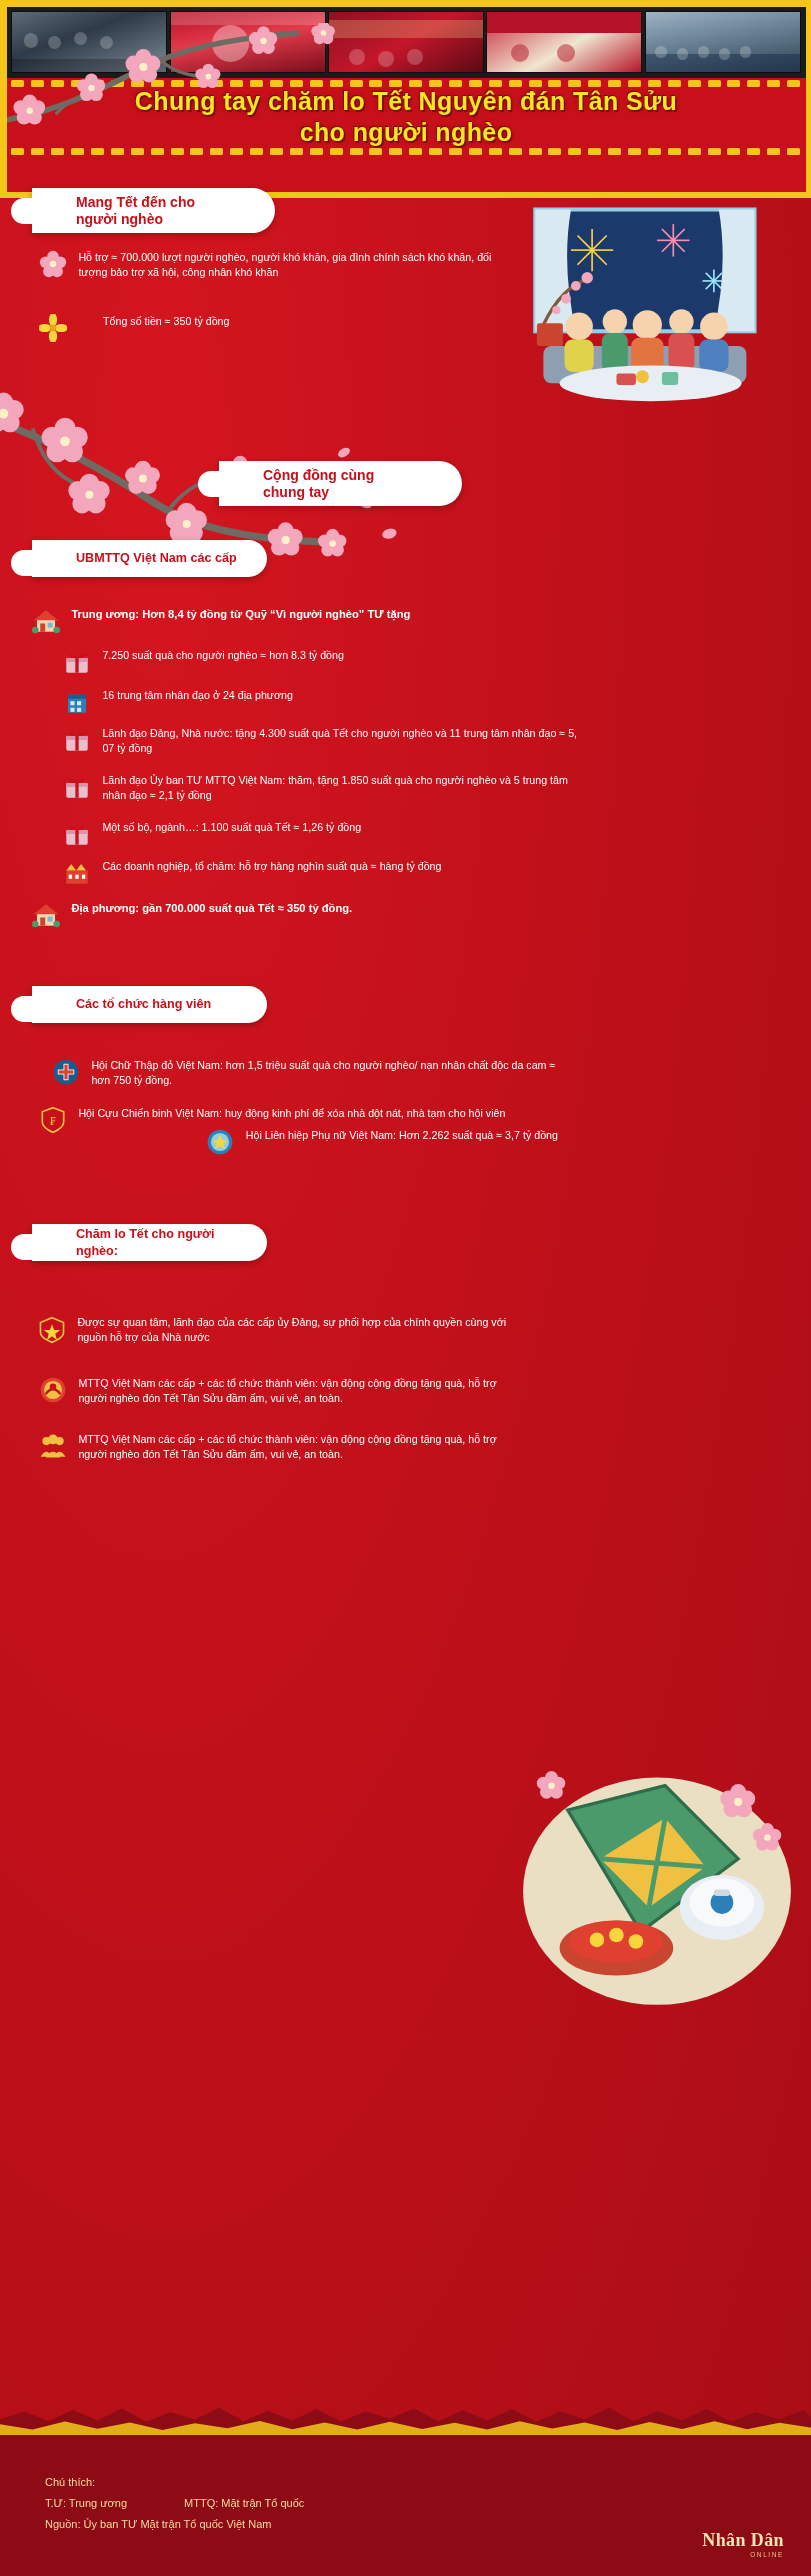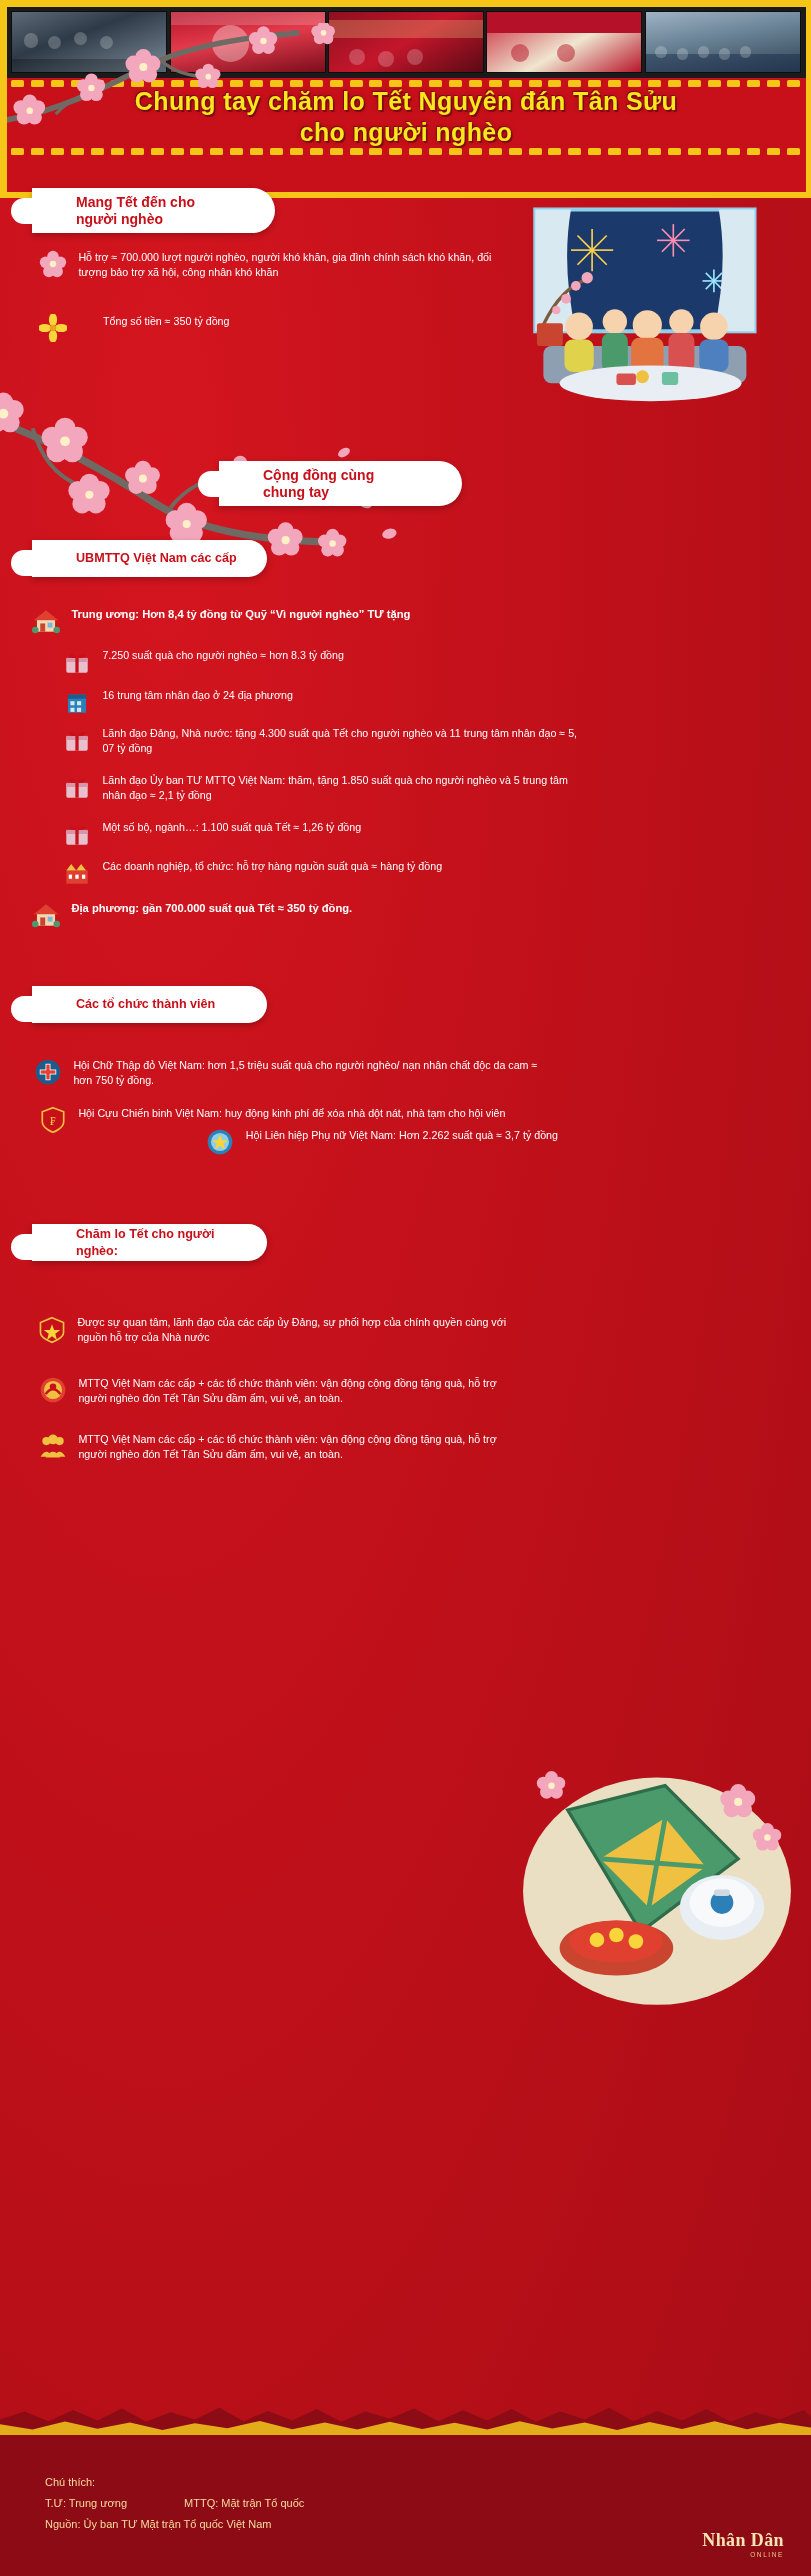--- a/index.html
+++ b/index.html
@@ -707,44 +707,44 @@
           <rect x="4" y="14" width="26" height="16" fill="#e0402f"></rect>
           <path d="M4 14 L10 6 L16 14 Z" fill="#f0c040"></path>
           <path d="M16 14 L22 6 L28 14 Z" fill="#f0c040"></path>
           <g fill="#fff">
             <rect x="7" y="19" width="4" height="5"></rect>
             <rect x="15" y="19" width="4" height="5"></rect>
             <rect x="23" y="19" width="4" height="5"></rect>
           </g>
         </svg>
     </span>
-    <span class="txt">Các doanh nghiệp, tổ chức: hỗ trợ hàng nguồn suất quà ≈ hàng tỷ đồng</span>
+    <span class="txt">Các doanh nghiệp, tổ chăm: hỗ trợ hàng nghìn suất quà ≈ hàng tỷ đồng</span>
   </div>
 
   <div class="row big" style="top:901px; left:32px; width:552px;">
     <span class="ico">
       <svg viewBox="0 0 34 34">
           <path d="M2 16 L17 4 L32 16 Z" fill="#e0402f"></path>
           <rect x="6" y="16" width="22" height="14" fill="#f2d7b0"></rect>
           <rect x="10" y="20" width="6" height="10" fill="#c9452f"></rect>
           <rect x="19" y="19" width="6" height="6" fill="#7bb7d8"></rect>
           <g fill="#4a9a6b">
             <circle cx="4" cy="28" r="4"></circle>
             <circle cx="30" cy="28" r="4"></circle>
           </g>
         </svg>
     </span>
     <span class="txt">Địa phương: gần 700.000 suất quà Tết ≈ 350 tỷ đồng.</span>
   </div>
 
   <div class="pill small" style="top:986px; left:32px; width:235px;">
-    <span class="pill-txt">Các tổ chức thành viên</span>
-  </div>
-
-  <div class="row" style="top:1058px; left:34px; width:519px;">
+    <span class="pill-txt">Các tổ chức hàng viên</span>
+  </div>
+
+  <div class="row" style="top:1058px; left:52px; width:519px;">
     <span class="ico">
       <svg viewBox="0 0 34 34">
           <circle cx="17" cy="17" r="15" fill="#1b5c8c"></circle>
           <g fill="#fff">
             <rect x="14" y="7" width="6" height="20"></rect>
             <rect x="7" y="14" width="20" height="6"></rect>
           </g>
           <g fill="#e0402f">
             <rect x="15" y="8" width="4" height="18"></rect>
             <rect x="8" y="15" width="18" height="4"></rect>

